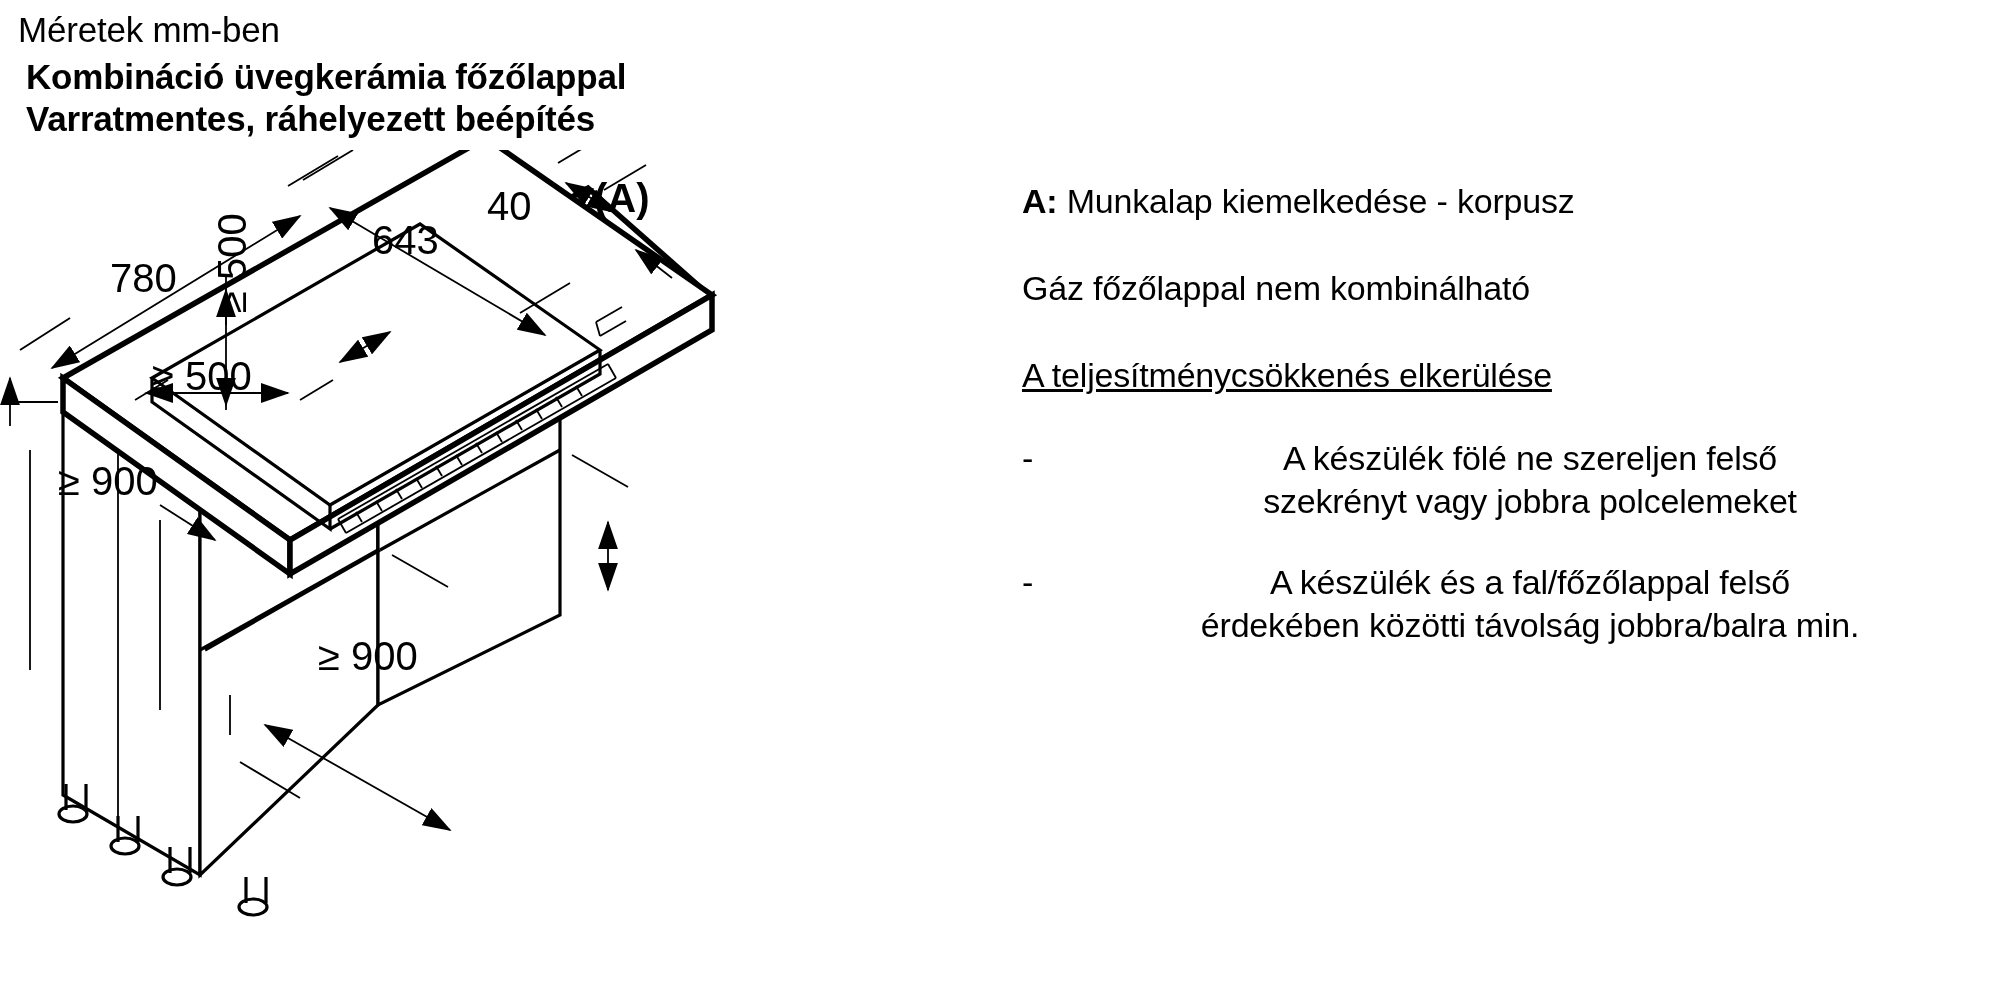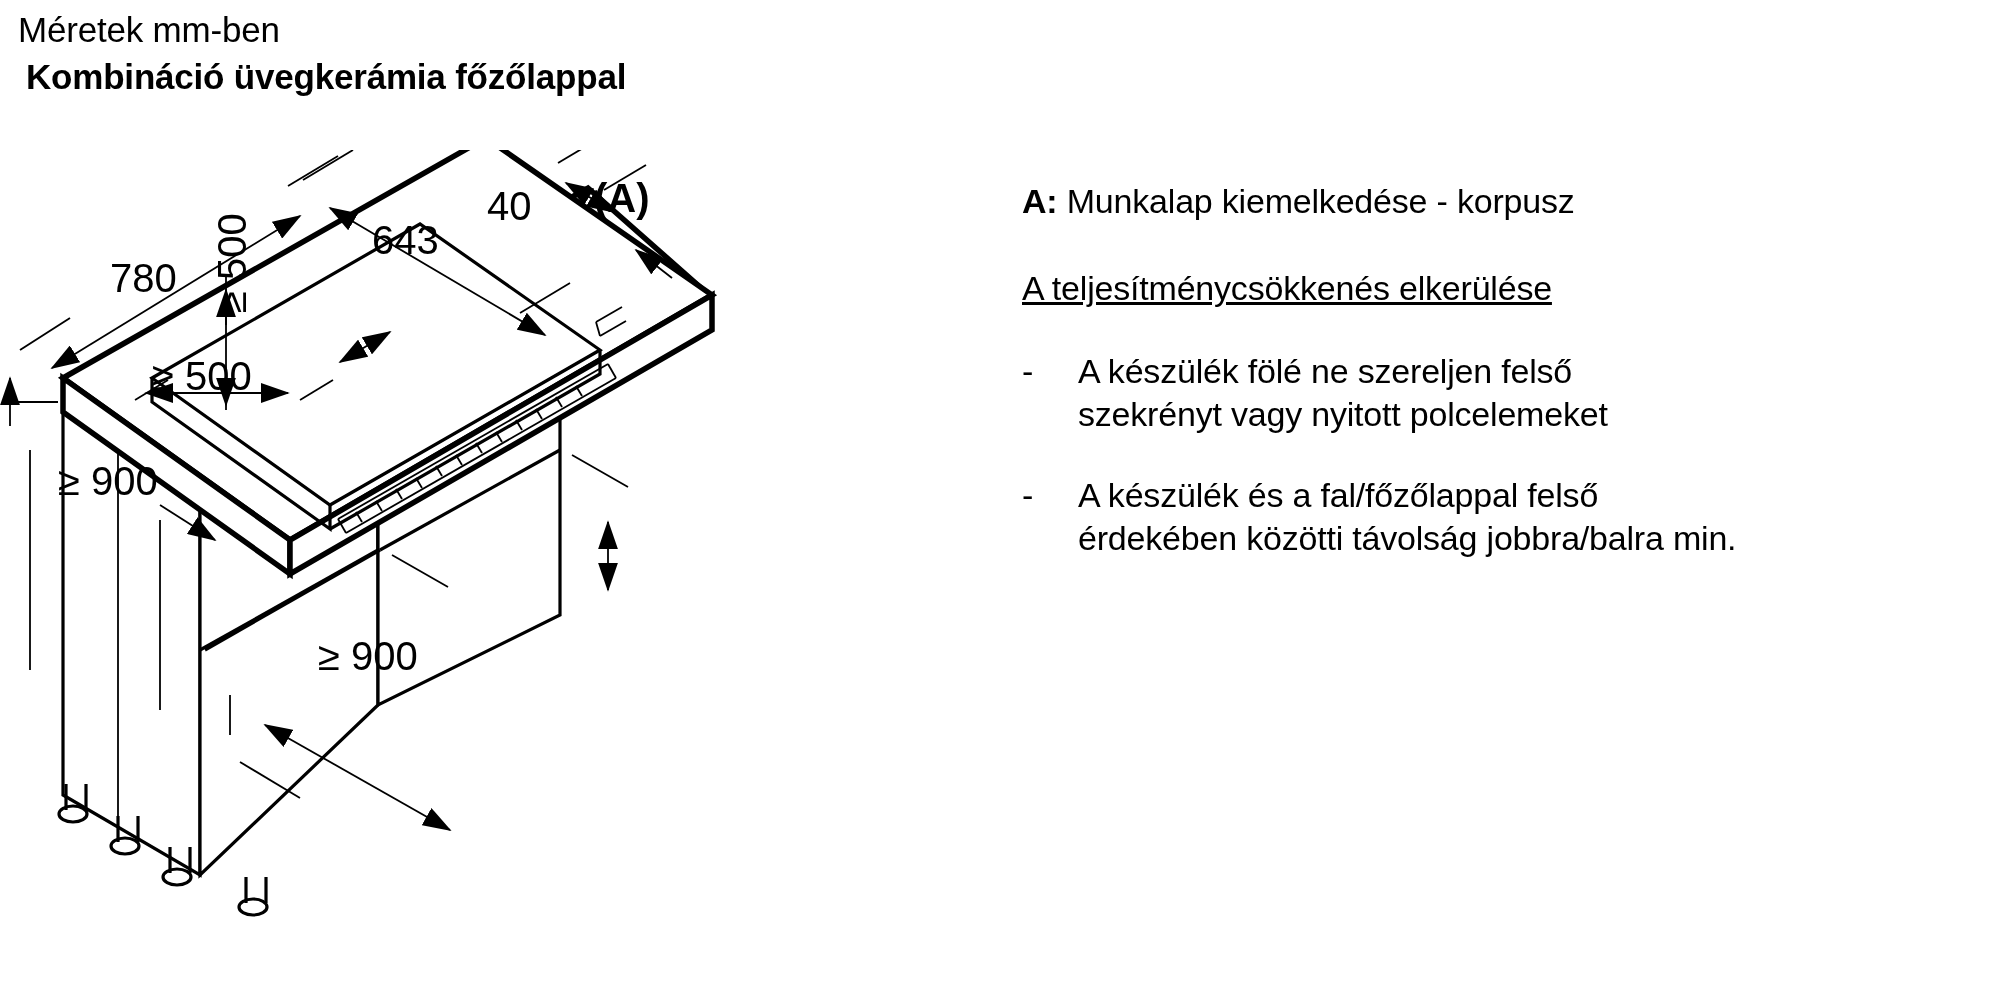--- a/index.html
+++ b/index.html
@@ -74,20 +74,21 @@
     margin-bottom: 38px;
   }
   .bullet .dash {
     width: 56px;
     flex: 0 0 56px;
     font-size: 34px;
     line-height: 43px;
   }
   .bullet .btext {
     flex: 1 1 auto;
+    text-align: center;
   }
   .bullet .btext div {
     font-size: 34px;
     line-height: 43px;
     letter-spacing: -0.2px;
     white-space: nowrap;
   }
 
   
   #drawing {
@@ -114,20 +115,21 @@
   .face-thick{ fill: #ffffff; stroke: #000; stroke-width: 5.5; }
 </style>
 </head>
 <body>
 
 <div id="page">
 
   <div class="header">
     <div class="units">Méretek mm-ben</div>
     <div class="title1">Kombináció üvegkerámia főzőlappal</div>
+    <div class="title2">Varratmentes, ráhelyezett beépítés</div>
   </div>
 
   <svg id="drawing" viewBox="0 0 1000 800">
 
     <path class="face" d="M 63 243 L 63 645 L 200 725 L 200 320 Z"></path>
 
     <line class="ln-thin" x1="118" y1="275" x2="118" y2="677"></line>
 
     <path class="face" d="M 200 320 L 200 725 L 378 555 L 378 152 Z"></path>
 
@@ -274,30 +276,31 @@
 
   </svg>
 
   <div class="notes">
 
     <div class="note-line note-legend">
       <span class="bold">A:</span>
       <span>Munkalap kiemelkedése - korpusz</span>
     </div>
 
+    <div class="note-line note-gas">Gáz főzőlappal nem kombinálható</div>
 
     <div class="note-para">
       <div class="note-line">A teljesítménycsökkenés elkerülése</div>
     </div>
 
     <div class="bullet">
       <div class="dash">-</div>
       <div class="btext">
         <div>A készülék fölé ne szereljen felső</div>
-        <div>szekrényt vagy nyitott polcelemeket</div>
+        <div>szekrényt vagy jobbra polcelemeket</div>
       </div>
     </div>
 
     <div class="bullet">
       <div class="dash">-</div>
       <div class="btext">
         <div>A készülék és a fal/főzőlappal felső</div>
         <div>érdekében közötti távolság jobbra/balra min.</div>
       </div>
     </div>

